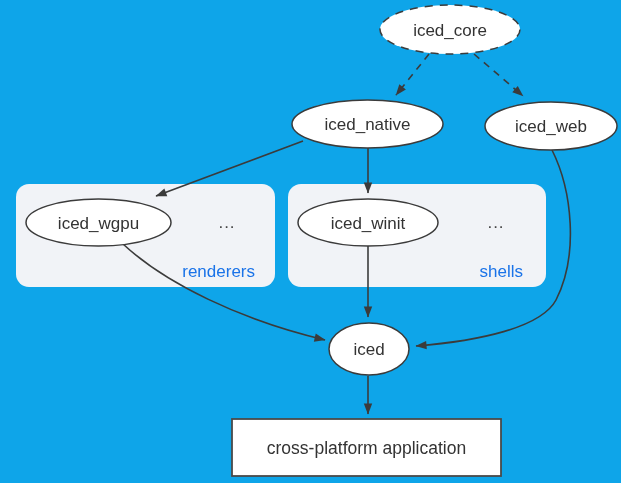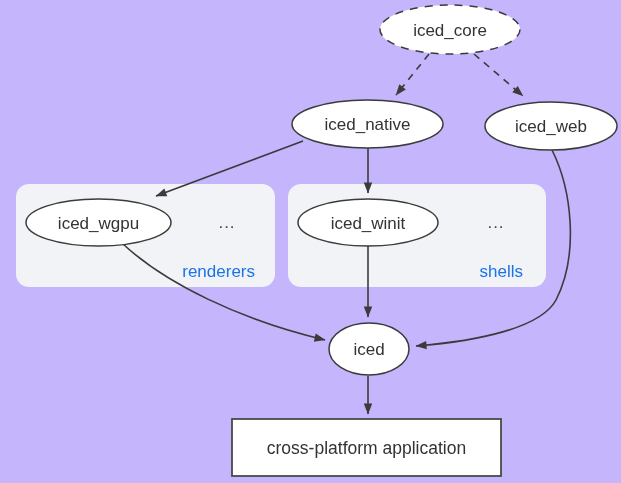--- a/index.html
+++ b/index.html
@@ -5,21 +5,21 @@
   html, body {
     margin: 0;
     padding: 0;
     background: #ffffff;
     font-family: "Liberation Sans", sans-serif;
   }
   .stage {
     position: relative;
     width: 621px;
     height: 483px;
-    background: #c4b5fd;
+    background: #0ea5e9;
     overflow: hidden;
   }
   svg { display: block; }
   .node-label {
     font-family: "Liberation Sans", sans-serif;
     font-size: 17px;
     fill: #333333;
   }
   .app-label {
     font-family: "Liberation Sans", sans-serif;

